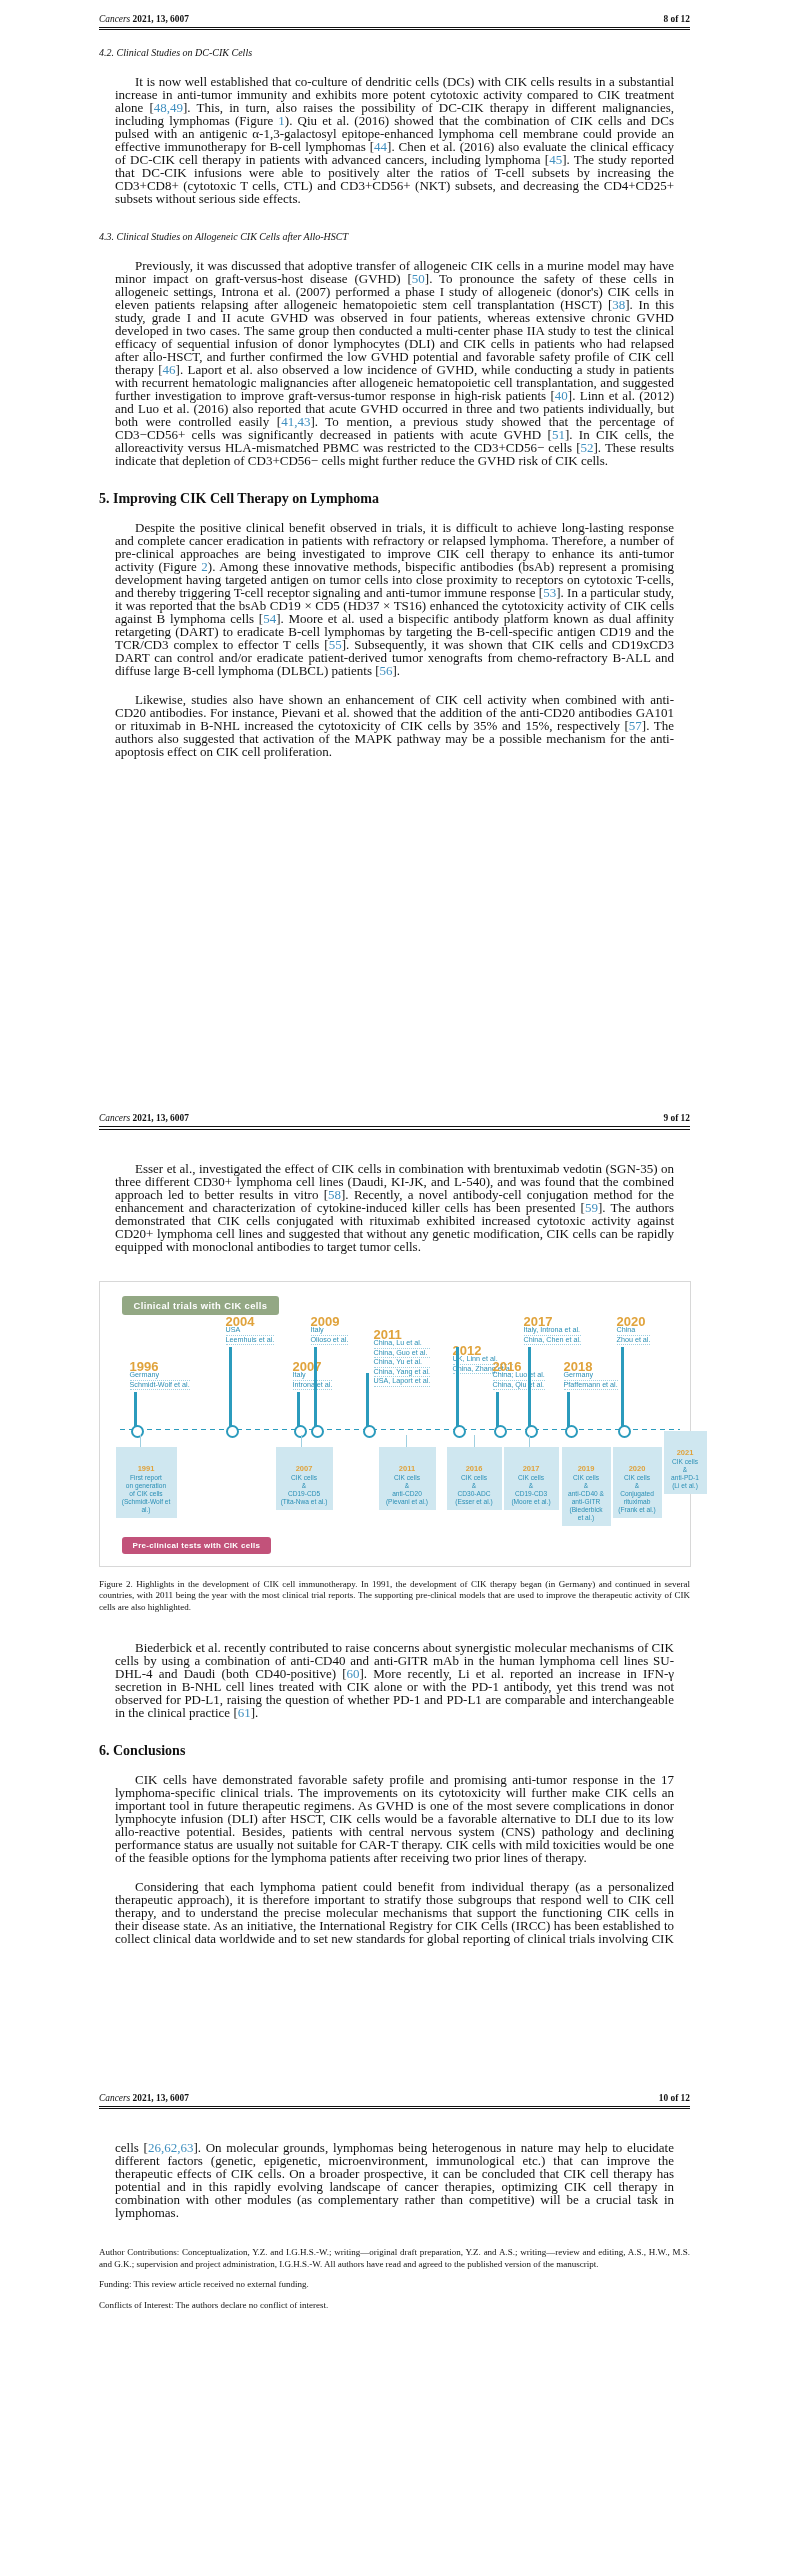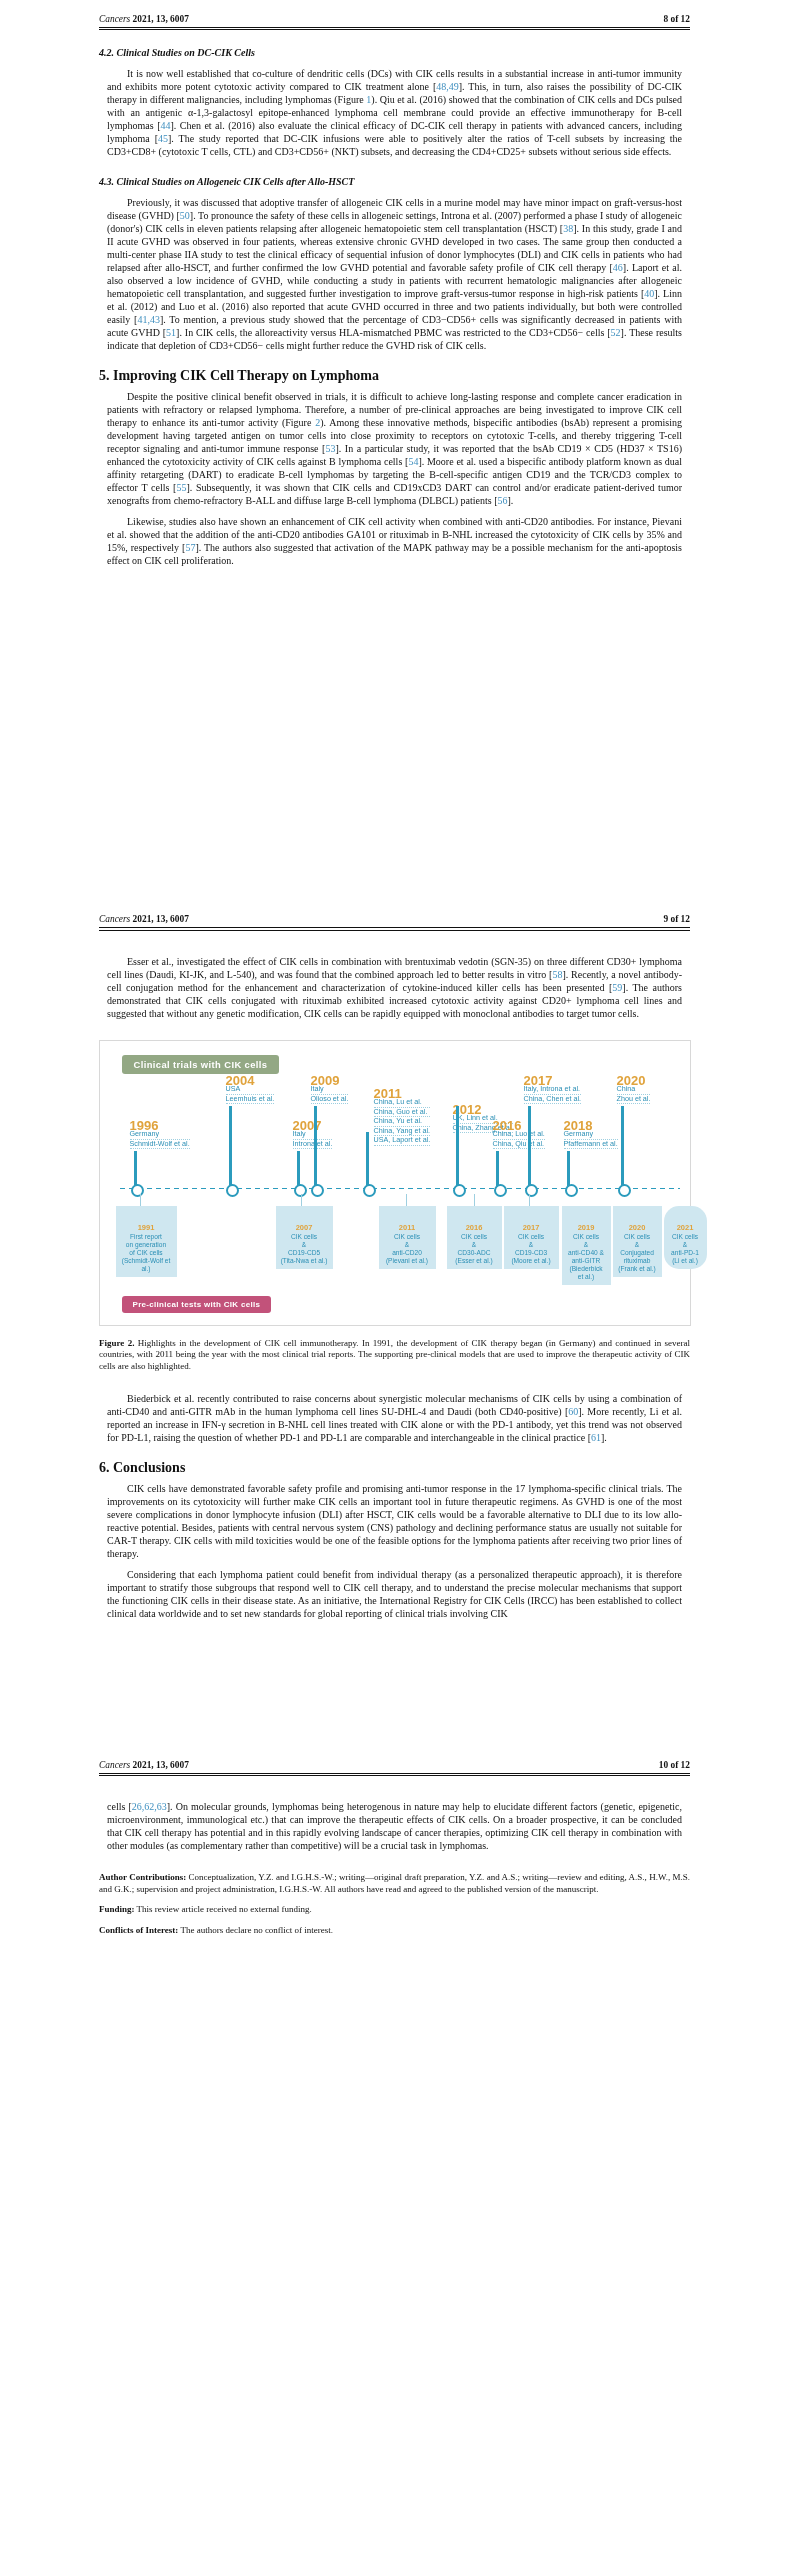--- a/index.html
+++ b/index.html
@@ -32,52 +32,52 @@
     border-top:1.6px solid #111;
     border-bottom:0.7px solid #111;
     height:1.4px;
   }
   
   .body{
     padding:0 99px;
     box-sizing:border-box;
   }
   p.para{
-    font-size:10px;
+    font-size:13px;
     line-height:13px;
     text-align:justify;
-    margin:8px;
+    margin:16px;
     text-indent:20px;
     hyphens:auto;
   }
   p.para.noindent{text-indent:0;}
   h4.sub{
     font-size:10px;
     font-style:italic;
-    font-weight:bold;
+    font-weight:normal;
     margin:0 0 2px 0;
     line-height:13px;
   }
   h3.sec{
     font-size:14px;
     font-weight:bold;
     margin:0 0 2px 0;
     line-height:13px;
   }
   .gap-s{height:9px;}
   .gap-m{height:12px;}
   .gap-l{height:16px;}
   .ref{color:#3f8fbf;}
   .cap{
     font-size:9px;
     line-height:11.4px;
     text-align:justify;
     margin:0;
   }
-  .cap b{font-weight:bold;}
+  .cap b{font-weight:normal;}
   
   .figure-box{
     margin:0 auto;
     width:592px;
     border:1px solid #d8d8d8;
     background:#fff;
     position:relative;
     height:286px;
     box-sizing:border-box;
   }
@@ -353,21 +353,21 @@
       <span class="ln">et al.)</span>
     </div>
     <div class="tl-box" style="left:513px;top:165px;width:49px;">
       <span class="yr">2020</span>
       <span class="ln">CIK cells</span>
       <span class="ln">&amp;</span>
       <span class="ln">Conjugated</span>
       <span class="ln">rituximab</span>
       <span class="ln">(Frank et al.)</span>
     </div>
-    <div class="tl-box" style="left:564px;top:165px;width:43px;border-radius:15px;">
+    <div class="tl-box" style="left:564px;top:149px;width:43px;">
       <span class="yr">2021</span>
       <span class="ln">CIK cells</span>
       <span class="ln">&amp;</span>
       <span class="ln">anti-PD-1</span>
       <span class="ln">(Li et al.)</span>
     </div>
   </div>
 
   <div class="gap-m"></div>
 

